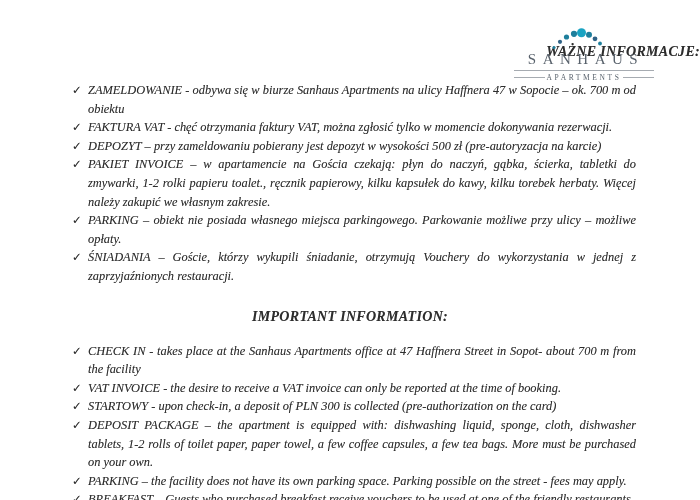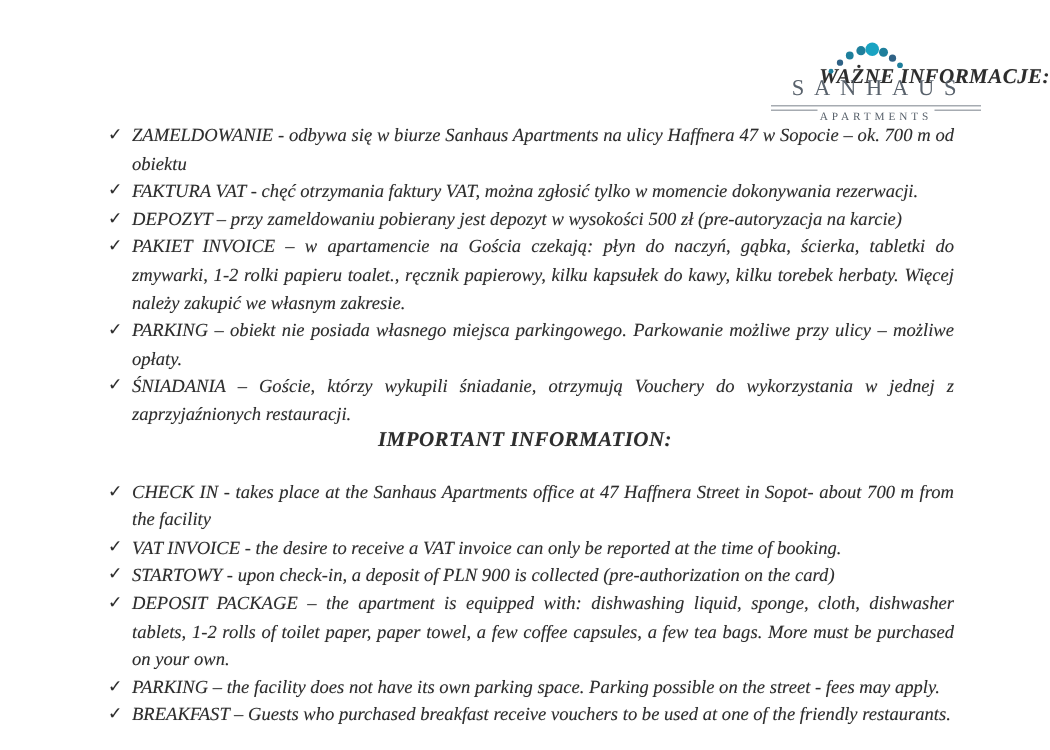--- a/index.html
+++ b/index.html
@@ -32,21 +32,21 @@
     letter-spacing: 6.5px;
     text-indent: 4px;
     color: #59626c;
     text-align: center;
     white-space: nowrap;
     border-bottom: 1.5px solid #a6abb1;
     padding-bottom: 2px;
   }
   .logo-sub {
     display: flex;
-    align-items: flex-start;
+    align-items: center;
     margin-top: 1.5px;
     color: #59626c;
   }
   .logo-sub .line { flex: 1 1 auto; border-top: 1px solid #a6abb1; }
   .logo-sub-text {
     font-size: 7.5px;
     letter-spacing: 2.6px;
     padding: 0 2px;
     white-space: nowrap;
   }
@@ -54,21 +54,21 @@
   
   .title {
     margin: 0;
     text-align: center;
     font-size: 14px;
     font-weight: bold;
     font-style: italic;
     letter-spacing: 0.3px;
   }
   .title-pl { padding-top: 44px; text-align: right; }
-  .title-en { }
+  .title-en { margin-top: 23px; }
 
   
   .info-list {
     list-style: none;
     margin: 0;
     padding: 0 64px 0 72px;
     font-size: 12.4px;
     line-height: 18.6px;
     text-align: justify;
   }
@@ -143,21 +143,21 @@
     <li>
       <span class="check">✓</span>
       <span class="term">CHECK IN</span><span> - takes place at the Sanhaus Apartments office at 47 Haffnera Street in Sopot- about 700 m from the facility</span>
     </li>
     <li>
       <span class="check">✓</span>
       <span class="term">VAT INVOICE</span><span> - the desire to receive a VAT invoice can only be reported at the time of booking.</span>
     </li>
     <li>
       <span class="check">✓</span>
-      <span class="term">STARTOWY</span><span> - upon check-in, a deposit of PLN 900 is collected (pre-authorization on the card)</span>
+      <span class="term">STARTOWY</span><span> - upon check-in, a deposit of PLN 300 is collected (pre-authorization on the card)</span>
     </li>
     <li>
       <span class="check">✓</span>
       <span class="term">DEPOSIT PACKAGE</span><span> – the apartment is equipped with: dishwashing liquid, sponge, cloth, dishwasher tablets, 1-2 rolls of toilet paper, paper towel, a few coffee capsules, a few tea bags. More must be purchased on your own.</span>
     </li>
     <li>
       <span class="check">✓</span>
       <span class="term">PARKING</span><span> – the facility does not have its own parking space. Parking possible on the street - fees may apply.</span>
     </li>
     <li>

